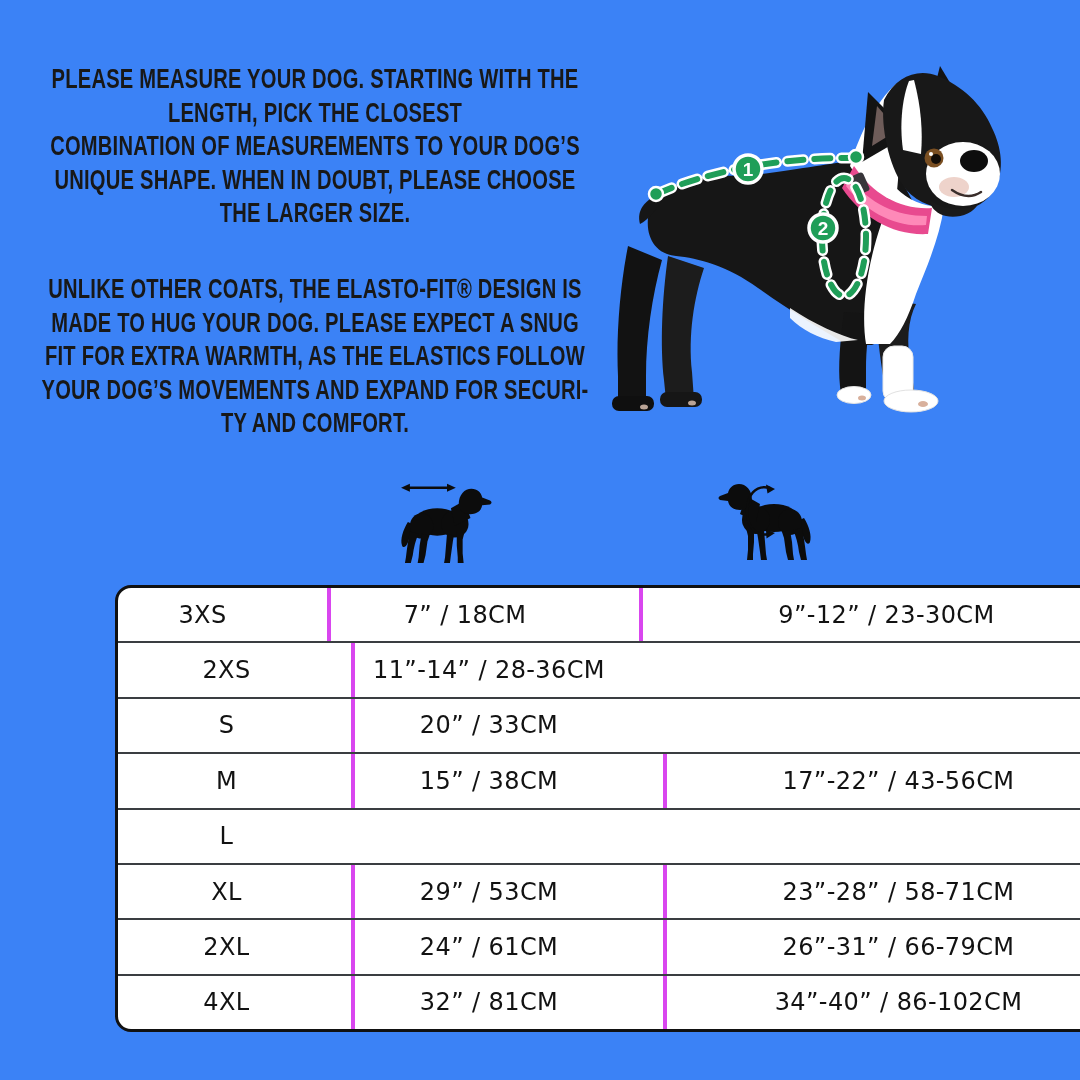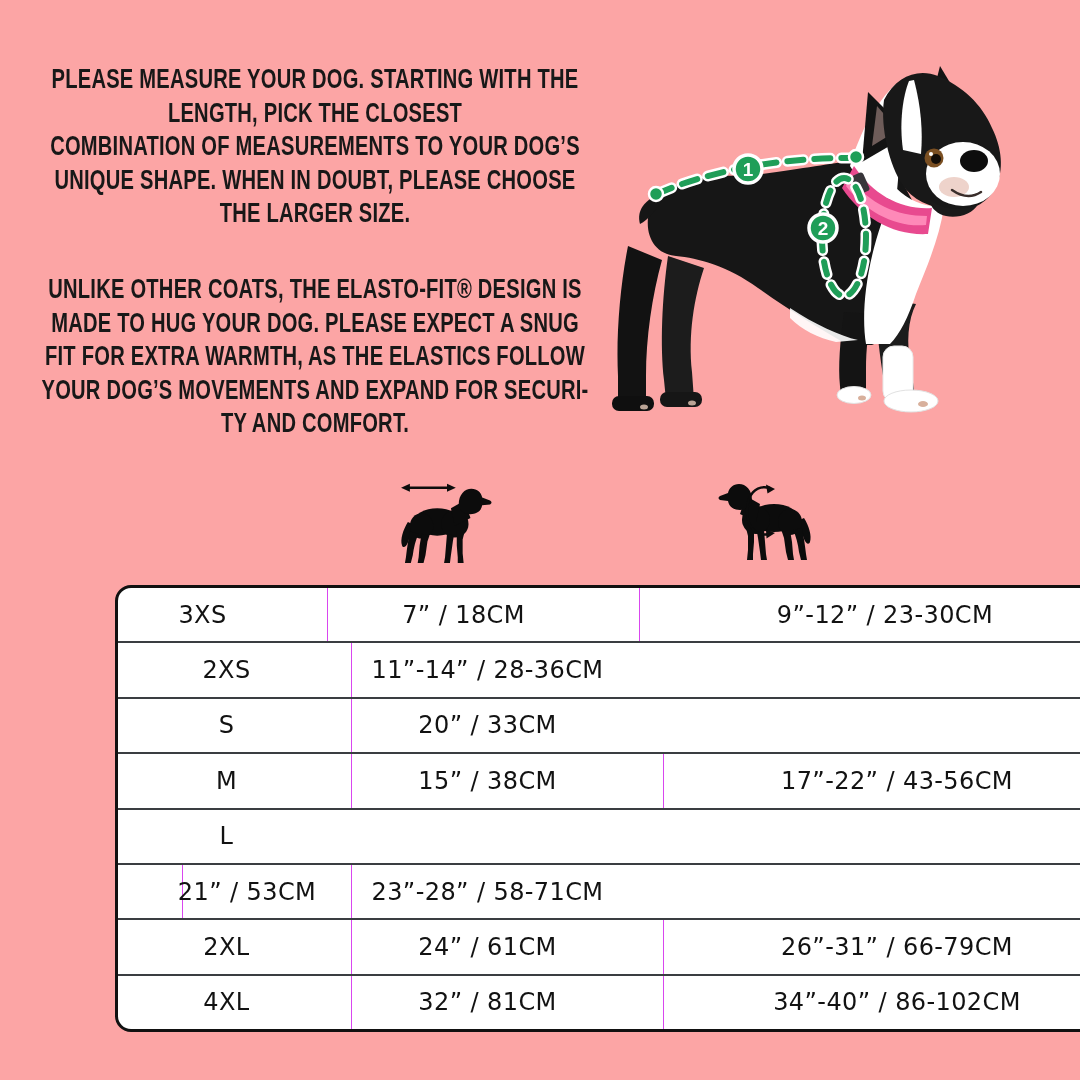--- a/index.html
+++ b/index.html
@@ -1,37 +1,37 @@
 <!DOCTYPE html>
 <html><head>
 <meta charset="utf-8">
 <style>
   html,body{margin:0;padding:0;background:#ffffff;}
-  .stage{position:relative;width:1080px;height:1080px;background:#fca5a5;overflow:hidden;
+  .stage{position:relative;width:1080px;height:1080px;background:#3b82f6;overflow:hidden;
          font-family:"Liberation Sans",sans-serif;}
   
   .para{position:absolute;left:-65px;width:760px;text-align:center;color:#181818;
         font-weight:700;font-size:28px;line-height:33.5px;letter-spacing:.3px;
         transform:scaleX(.72);transform-origin:50% 0;}
   .para.p1{top:62px;}
   .para.p2{top:272px;}
   
   .dog-photo{position:absolute;left:600px;top:50px;width:460px;height:410px;}
   .icon-length{position:absolute;left:398px;top:477px;width:98px;height:88px;}
   .icon-girth{position:absolute;left:714px;top:474px;width:100px;height:90px;}
   
   .size-table{position:absolute;left:115px;top:585px;width:1018px;height:447px;
               border:3.5px solid #111;border-radius:16px;overflow:hidden;
               display:flex;flex-direction:column;background:#fff;box-sizing:border-box;}
   .trow{flex:1;display:grid;grid-template-columns:169px 312px 1fr;}
   .trow + .trow{border-top:2px solid #3a3e41;padding-left:24px;}
   .cell{display:flex;align-items:center;justify-content:center;
         font-family:"DejaVu Sans",sans-serif;font-size:24px;font-weight:500;
         color:#121212;letter-spacing:.4px;white-space:nowrap;}
-  .cell.c-len,.cell.c-girth{border-left:1px solid #d946ef;margin-left:40px;}
+  .cell.c-len,.cell.c-girth{border-left:4px solid #d946ef;margin-left:40px;}
   
   .meas-case{fill:none;stroke:#ffffff;stroke-width:11;stroke-linecap:round;}
   .meas-grn{fill:none;stroke:#1f9e58;stroke-width:6;stroke-linecap:round;}
   .lbl-circ{fill:#1f9e58;stroke:#ffffff;stroke-width:3.5;}
   .lbl-txt{fill:#ffffff;font-family:"Liberation Sans",sans-serif;font-weight:700;
            font-size:19px;text-anchor:middle;}
   .sil{fill:#0c0c0c;}
   .sil-stroke{fill:none;stroke:#0c0c0c;stroke-width:2.4;}
 </style>
 </head>
@@ -183,21 +183,22 @@
     </div>
     <div class="trow">
       <div class="cell c-size">M</div>
       <div class="cell c-len">15” / 38CM</div>
       <div class="cell c-girth">17”-22” / 43-56CM</div>
     </div>
     <div class="trow">
       <div class="cell c-size">L</div>
     </div>
     <div class="trow">
-      <div class="cell c-len">21” / 53CM</div>
+      <div class="cell c-size">XL</div>
+      <div class="cell c-len">29” / 53CM</div>
       <div class="cell c-girth">23”-28” / 58-71CM</div>
     </div>
     <div class="trow">
       <div class="cell c-size">2XL</div>
       <div class="cell c-len">24” / 61CM</div>
       <div class="cell c-girth">26”-31” / 66-79CM</div>
     </div>
     <div class="trow">
       <div class="cell c-size">4XL</div>
       <div class="cell c-len">32” / 81CM</div>

